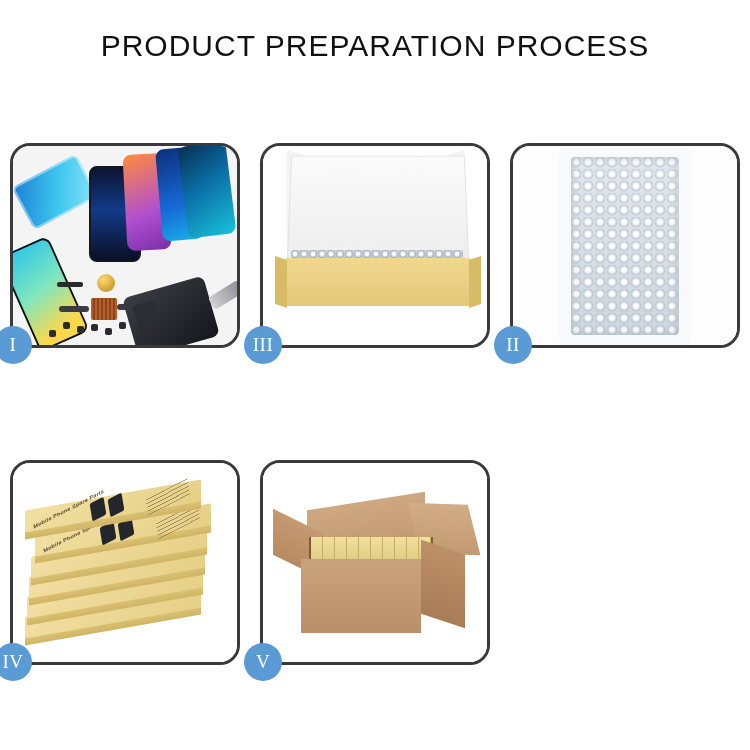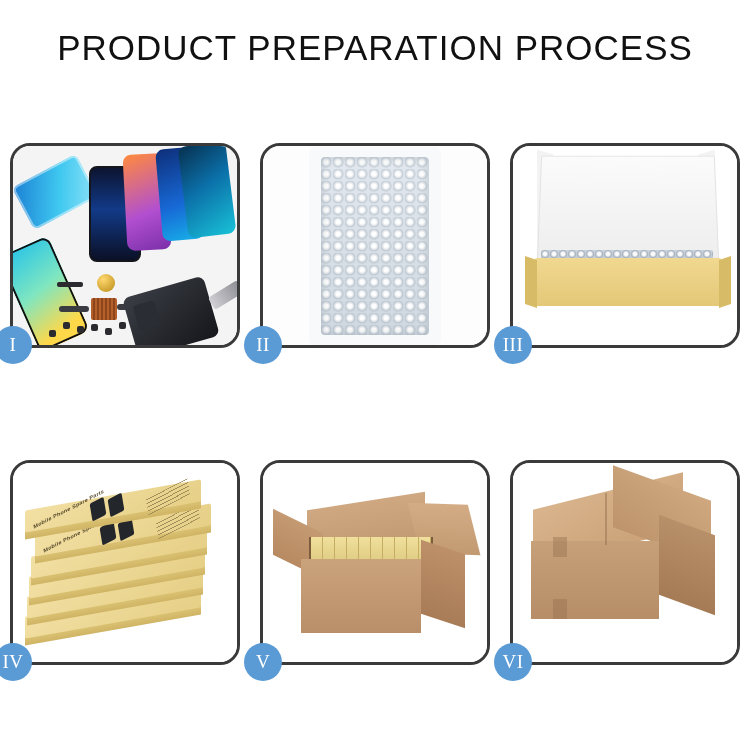--- a/index.html
+++ b/index.html
@@ -5,21 +5,21 @@
   html,body{margin:0;padding:0;}
   body{
     width:750px;height:750px;
     background:#ffffff;
     font-family:"Liberation Sans", sans-serif;
     overflow:hidden;
     position:relative;
   }
   .header{ text-align:center; padding-top:30px; }
   .title{
-    font-size:35px;
+    font-size:30px;
     letter-spacing:1.0px;
     font-weight:400;
     color:#111111;
     line-height:1.05;
     white-space:nowrap;
   }
   .subtitle{
     margin-top:11px;
     font-size:15.5px;
     color:#1a1a1a;
@@ -225,36 +225,36 @@
       <div class="prt sm" style="left:92px;top:182px"></div>
       <div class="prt sm" style="left:106px;top:176px"></div>
       <div class="prt sm" style="left:36px;top:184px"></div>
       <div class="backplate"></div>
       <div class="tool"></div>
     </div>
     <div class="badge">I</div>
   </div>
 
   <div class="panel">
-    <div class="panel-inner p2">
-      <div class="bwsheen"></div>
-      <div class="bubblewrap"></div>
-    </div>
-    <div class="badge">II</div>
-  </div>
-
-  <div class="panel">
     <div class="panel-inner p3">
       <div class="lidfold"></div>
       <div class="lidfold r"></div>
       <div class="lid"></div>
       <div class="trayfill"></div>
       <div class="tray"></div>
     </div>
     <div class="badge">III</div>
+  </div>
+
+  <div class="panel">
+    <div class="panel-inner p2">
+      <div class="bwsheen"></div>
+      <div class="bubblewrap"></div>
+    </div>
+    <div class="badge">II</div>
   </div>
 
   <div class="panel">
     <div class="panel-inner p4">
       <div class="stack">
         <div class="kbox" style="top:116px;left:4px">
           <div class="side"></div>
             <div class="top"></div>
         </div>
         <div class="kbox" style="top:96px;left:6px">
@@ -308,27 +308,14 @@
         <div class="fillbox" style="left:86px"></div>
         <div class="fillbox" style="left:98px"></div>
         <div class="fillbox" style="left:110px"></div>
       </div>
       <div class="ctn-front"></div>
       <div class="ctn-side"></div>
     </div>
     <div class="badge">V</div>
   </div>
 
-  <div class="panel">
-    <div class="panel-inner p6">
-      <div class="s-top"></div>
-      <div class="s-top2"></div>
-      <div class="s-front">
-        <div class="tape" style="left:22px;top:-4px"></div>
-        <div class="tape" style="left:22px;top:58px"></div>
-      </div>
-      <div class="s-side"></div>
-      <div class="seam" style="left:92px;top:30px;width:2px;height:52px;transform:skewY(-14deg)"></div>
-    </div>
-    <div class="badge">VI</div>
-  </div>
 
 </div>
 
 </body></html>

